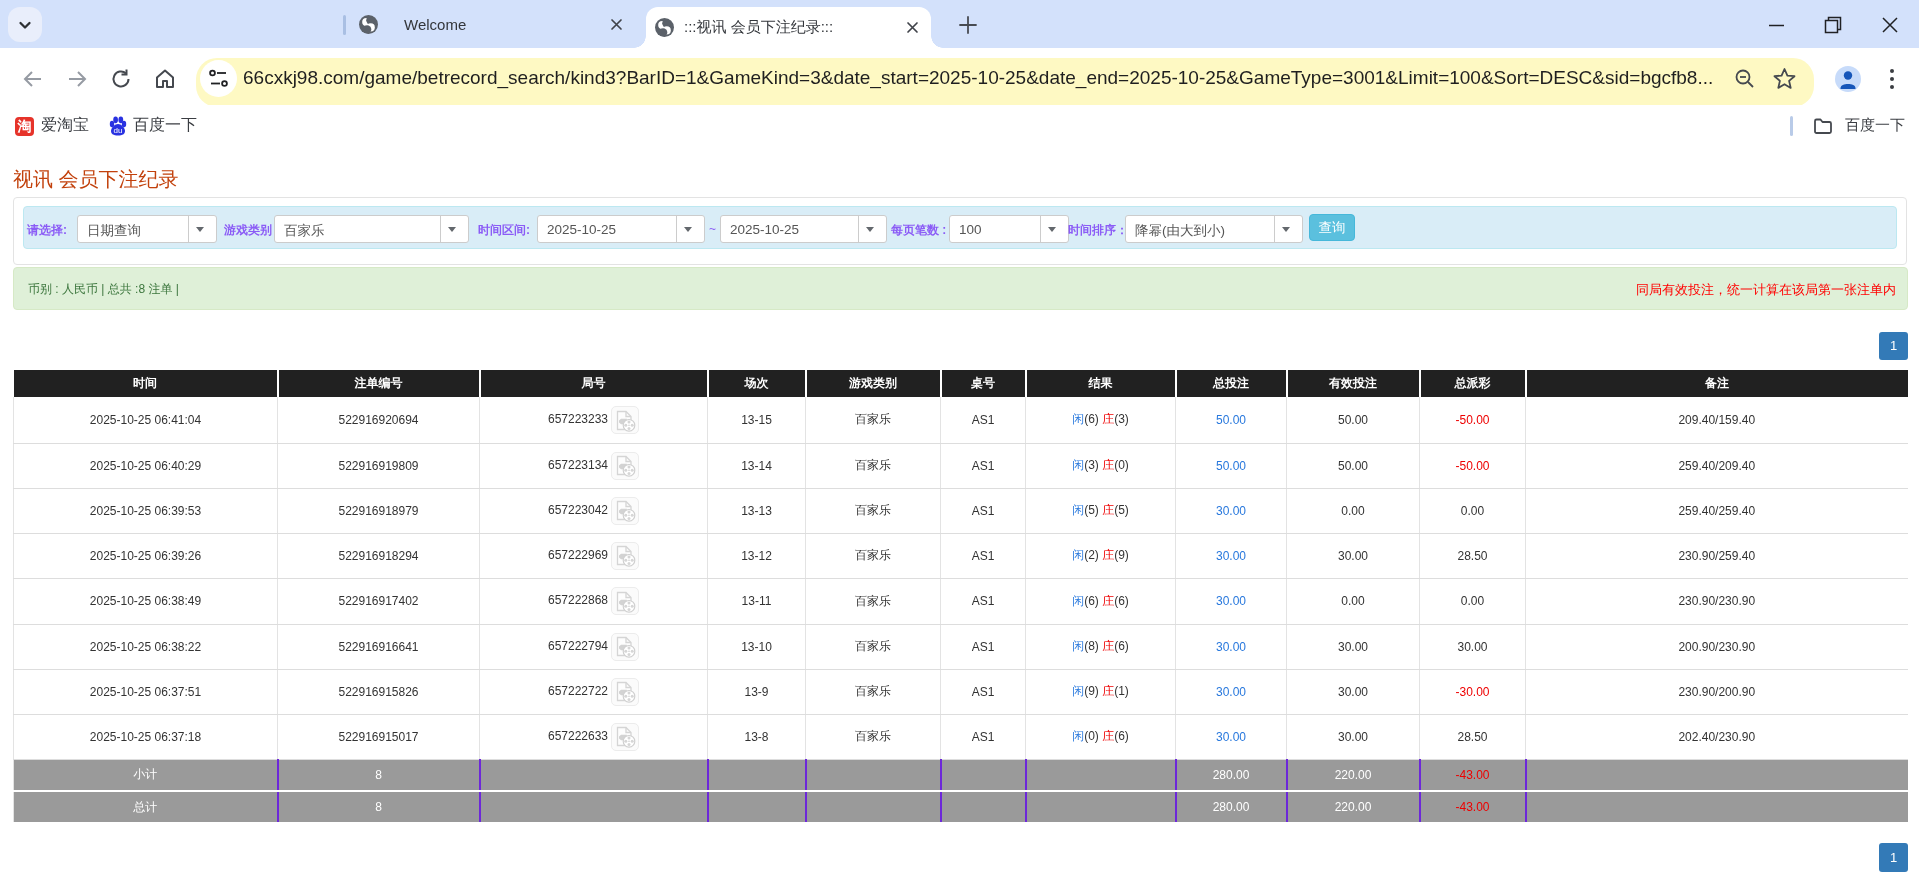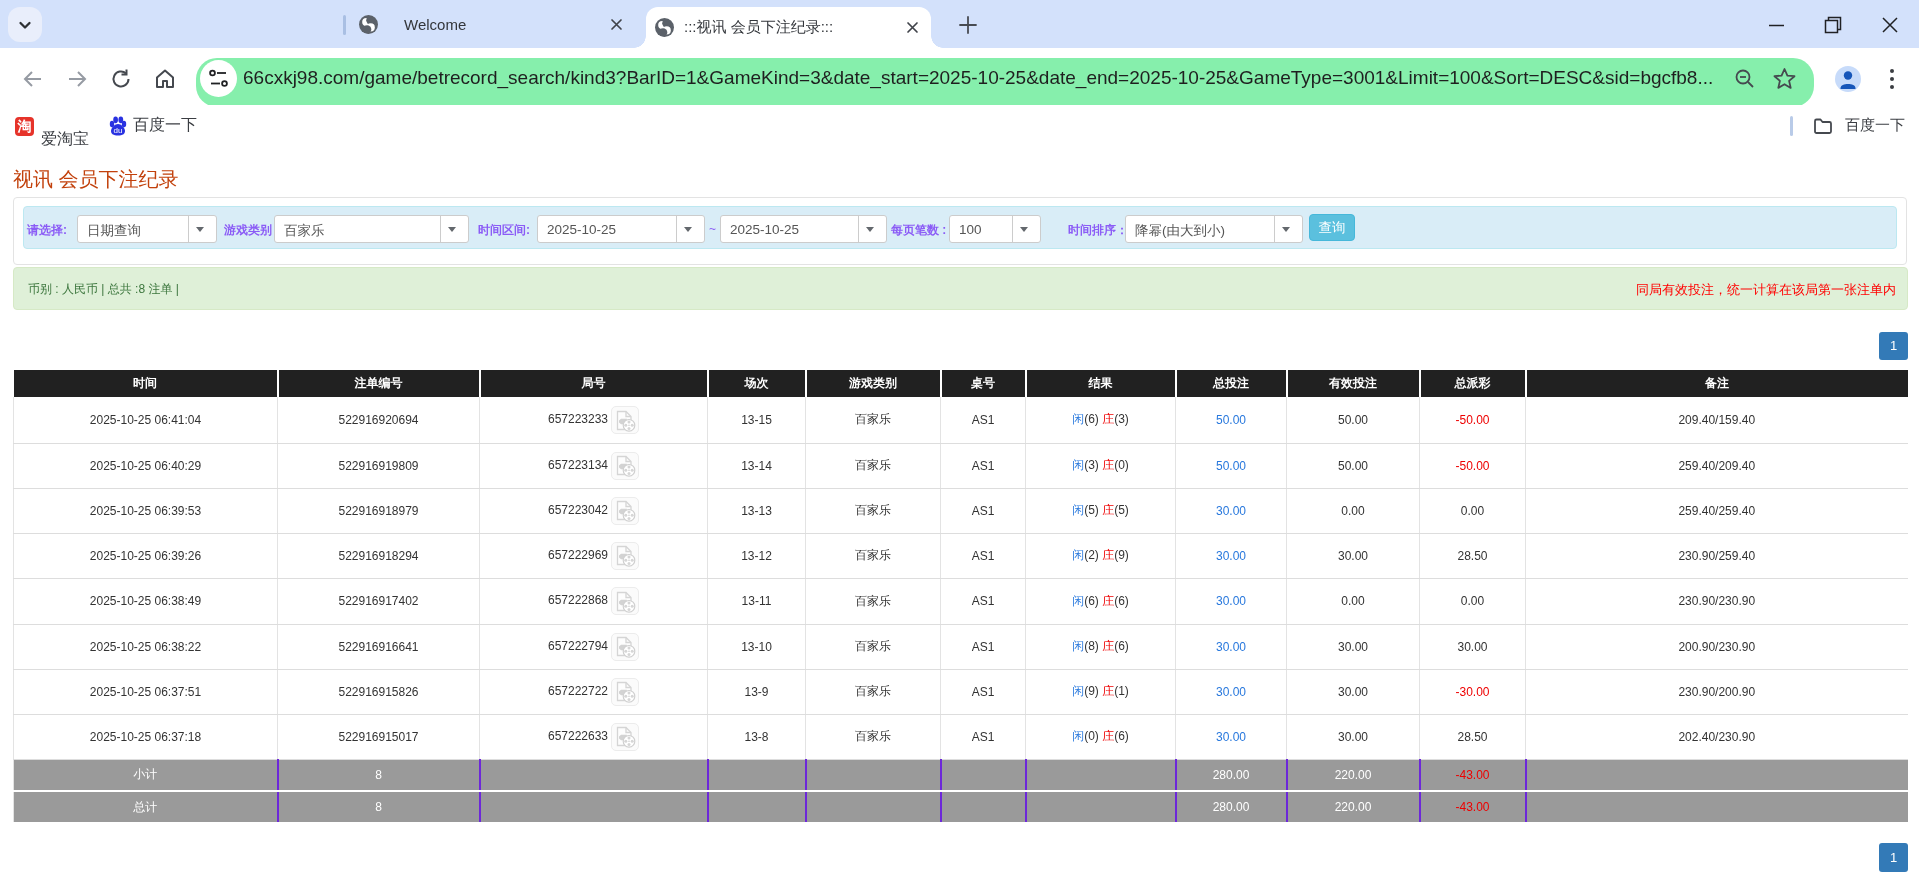--- a/index.html
+++ b/index.html
@@ -17,21 +17,21 @@
   mask-image:linear-gradient(90deg,#000 82%,rgba(0,0,0,0) 98%); }
 #tab2 { left:346px; width:285px; }
 #atab { position:absolute; left:646px; top:7px; width:285px; height:41px; background:#fff;
   border-radius:12px 12px 0 0; display:flex; align-items:center; }
 #atab:before,#atab:after { content:""; position:absolute; bottom:0; width:12px; height:12px; }
 #atab:before { left:-12px; background:radial-gradient(circle 12px at 0 0, rgba(255,255,255,0) 11.5px, #fff 12px); }
 #atab:after { right:-12px; background:radial-gradient(circle 12px at 100% 0, rgba(255,255,255,0) 11.5px, #fff 12px); }
 .sep { position:absolute; left:343px; top:15px; width:3px; height:20px; background:#a9bfe3; border-radius:2px; }
 
 #toolbar { position:absolute; left:0; top:48px; width:1919px; height:57px; background:#fff; }
-#omni { position:absolute; left:196px; top:10px; width:1618px; height:49px; background:#86efac; border-radius:21px; }
+#omni { position:absolute; left:196px; top:10px; width:1618px; height:49px; background:#fef9c3; border-radius:21px; }
 #omnicircle { position:absolute; left:4px; top:2px; width:37px; height:37px; border-radius:50%; background:#fff; }
 #urltext { position:absolute; left:47px; top:9px; font-size:19px; line-height:22px; color:#1f1f1f; white-space:nowrap; }
 
 #bookmarks { position:absolute; left:0; top:105px; width:1919px; height:40px; background:#fff; }
 .bktxt { font-size:16px; color:#3a3d42; }
 
 #content { }
 #pgtitle { position:absolute; left:13px; top:166px; font-size:20px; color:#c2410c; }
 #panel { position:absolute; left:13px; top:197px; width:1894px; height:68px; background:#fff; border:1px solid #e3e3e3; border-radius:4px; }
 #bluebar { position:absolute; left:23px; top:206px; width:1874px; height:43px; background:#d9edf7; border:1px solid #bce8f1; border-radius:4px; }
@@ -161,21 +161,21 @@
         <path d="M5.5 22 C5.5 16.5 20.5 16.5 20.5 22 L20.5 23 L5.5 23 Z" fill="#1656b9"></path>
       </svg>
     <svg style="position:absolute;left:1888px;top:20px" width="8" height="22" viewBox="0 0 8 22">
         <circle cx="4" cy="3" r="2" fill="#3a3d42"></circle>
         <circle cx="4" cy="11" r="2" fill="#3a3d42"></circle>
         <circle cx="4" cy="19" r="2" fill="#3a3d42"></circle>
       </svg>
   </div>
   <div id="bookmarks">
     <div style="position:absolute;left:15px;top:12px;width:19px;height:19px;background:#e6332a;border-radius:4px;color:#fff;font-size:14px;font-weight:bold;text-align:center;line-height:19px">淘</div>
-    <div class="bktxt" style="position:absolute;left:41px;top:24px">爱淘宝</div>
+    <div class="bktxt" style="position:absolute;left:41px;top:10px">爱淘宝</div>
     <svg style="position:absolute;left:108px;top:11px" width="20" height="21" viewBox="0 0 20 21">
         <ellipse cx="4" cy="8" rx="2.2" ry="3.2" fill="#2932e1"></ellipse>
         <ellipse cx="16" cy="8" rx="2.2" ry="3.2" fill="#2932e1"></ellipse>
         <ellipse cx="7.6" cy="3.8" rx="2.4" ry="3.4" fill="#2932e1"></ellipse>
         <ellipse cx="12.8" cy="3.8" rx="2.4" ry="3.4" fill="#2932e1"></ellipse>
         <path d="M10 8 C13 8 17 11.5 17 15 C17 18 14.5 19.5 10 19.5 C5.5 19.5 3 18 3 15 C3 11.5 7 8 10 8 Z" fill="#2932e1"></path>
         <text x="10" y="17" font-size="8" fill="#fff" text-anchor="middle" font-family="Liberation Sans">du</text>
       </svg>
     <div class="bktxt" style="position:absolute;left:133px;top:10px">百度一下</div>
     <div style="position:absolute;left:1790px;top:11px;width:3px;height:20px;background:#b9cbe8;border-radius:2px"></div>
@@ -202,21 +202,21 @@
     <div class="fsel" style="left:537px;width:168px">
         <div class="txt">2025-10-25</div>
         <div class="arr"></div>
       </div>
     <div class="flabel" style="left:709px;font-weight:normal">~</div>
     <div class="fsel" style="left:720px;width:167px">
         <div class="txt">2025-10-25</div>
         <div class="arr"></div>
       </div>
     <div class="flabel" style="left:891px">每页笔数 :</div>
-    <div class="fsel" style="left:949px;width:92px">
+    <div class="fsel" style="left:949px;width:120px">
         <div class="txt">100</div>
         <div class="arr"></div>
       </div>
     <div class="flabel" style="left:1068px">时间排序：</div>
     <div class="fsel" style="left:1125px;width:178px">
         <div class="txt">降幂(由大到小)</div>
         <div class="arr"></div>
       </div>
     <div id="qbtn">查询</div>
     <div id="greenbar">

